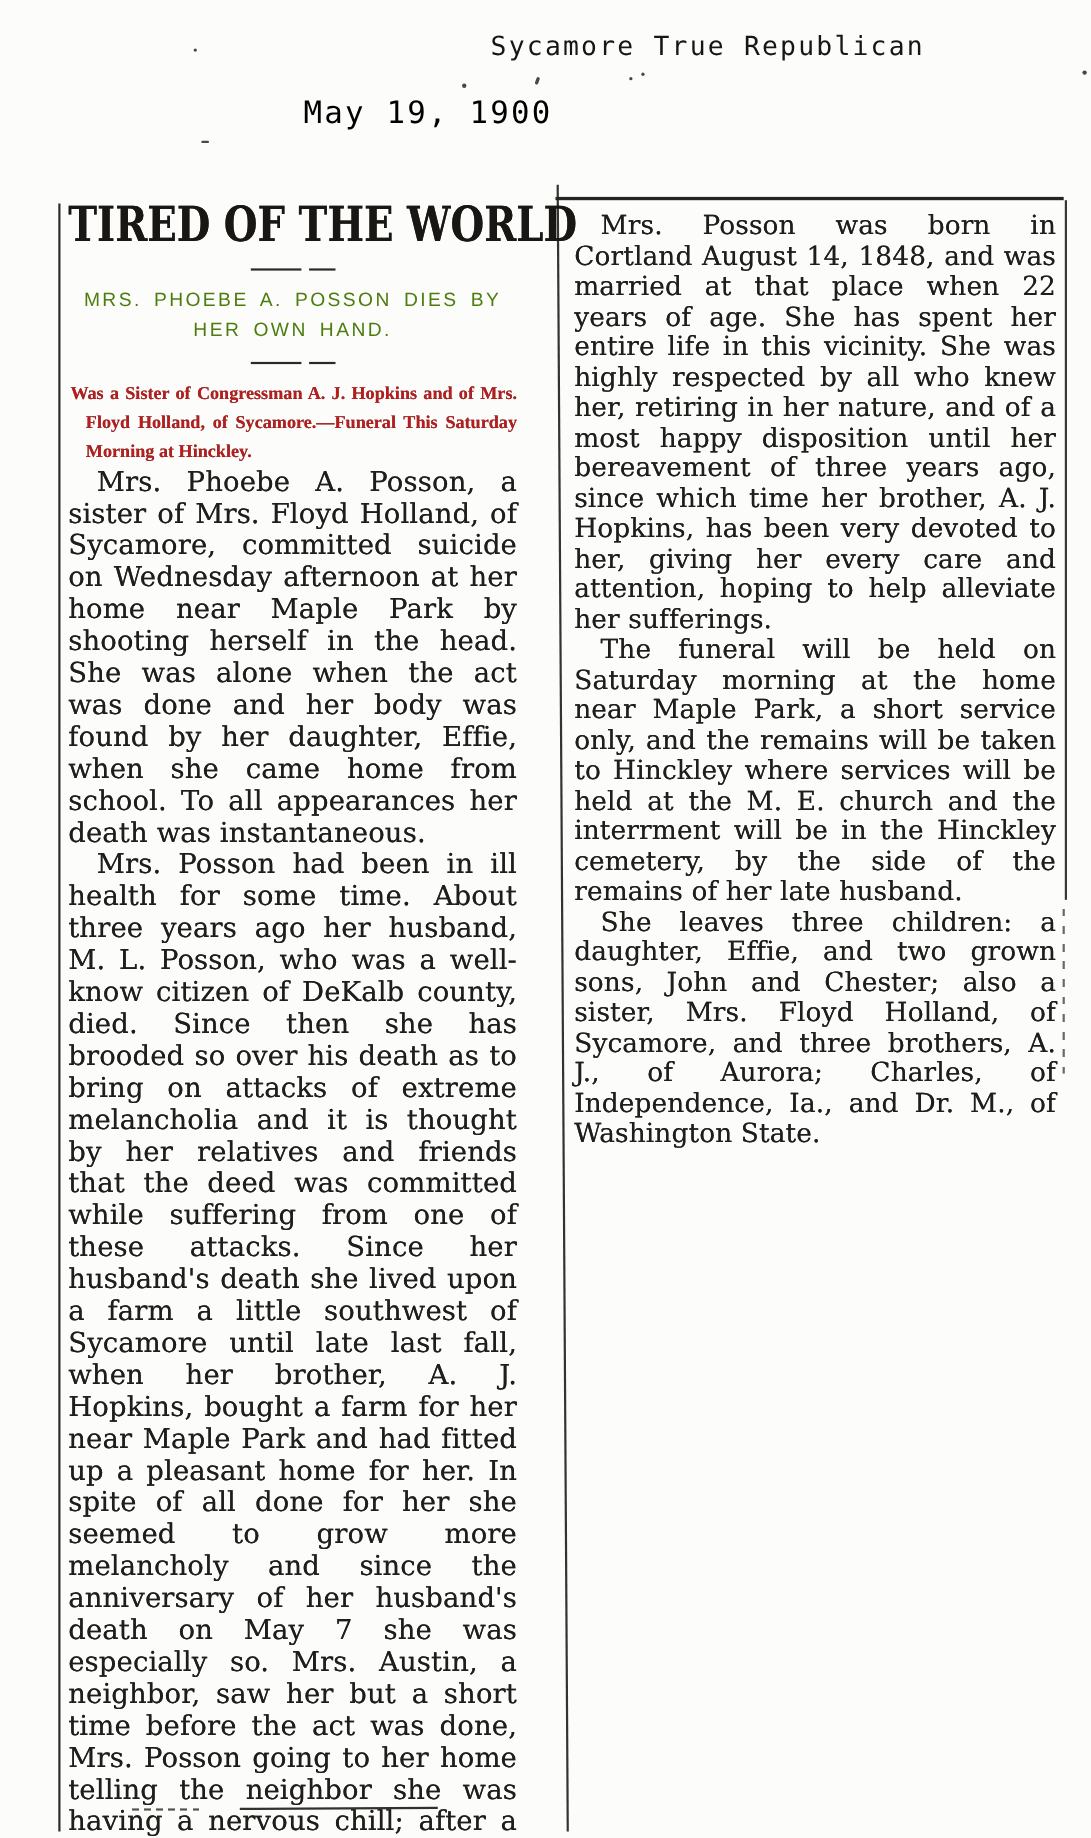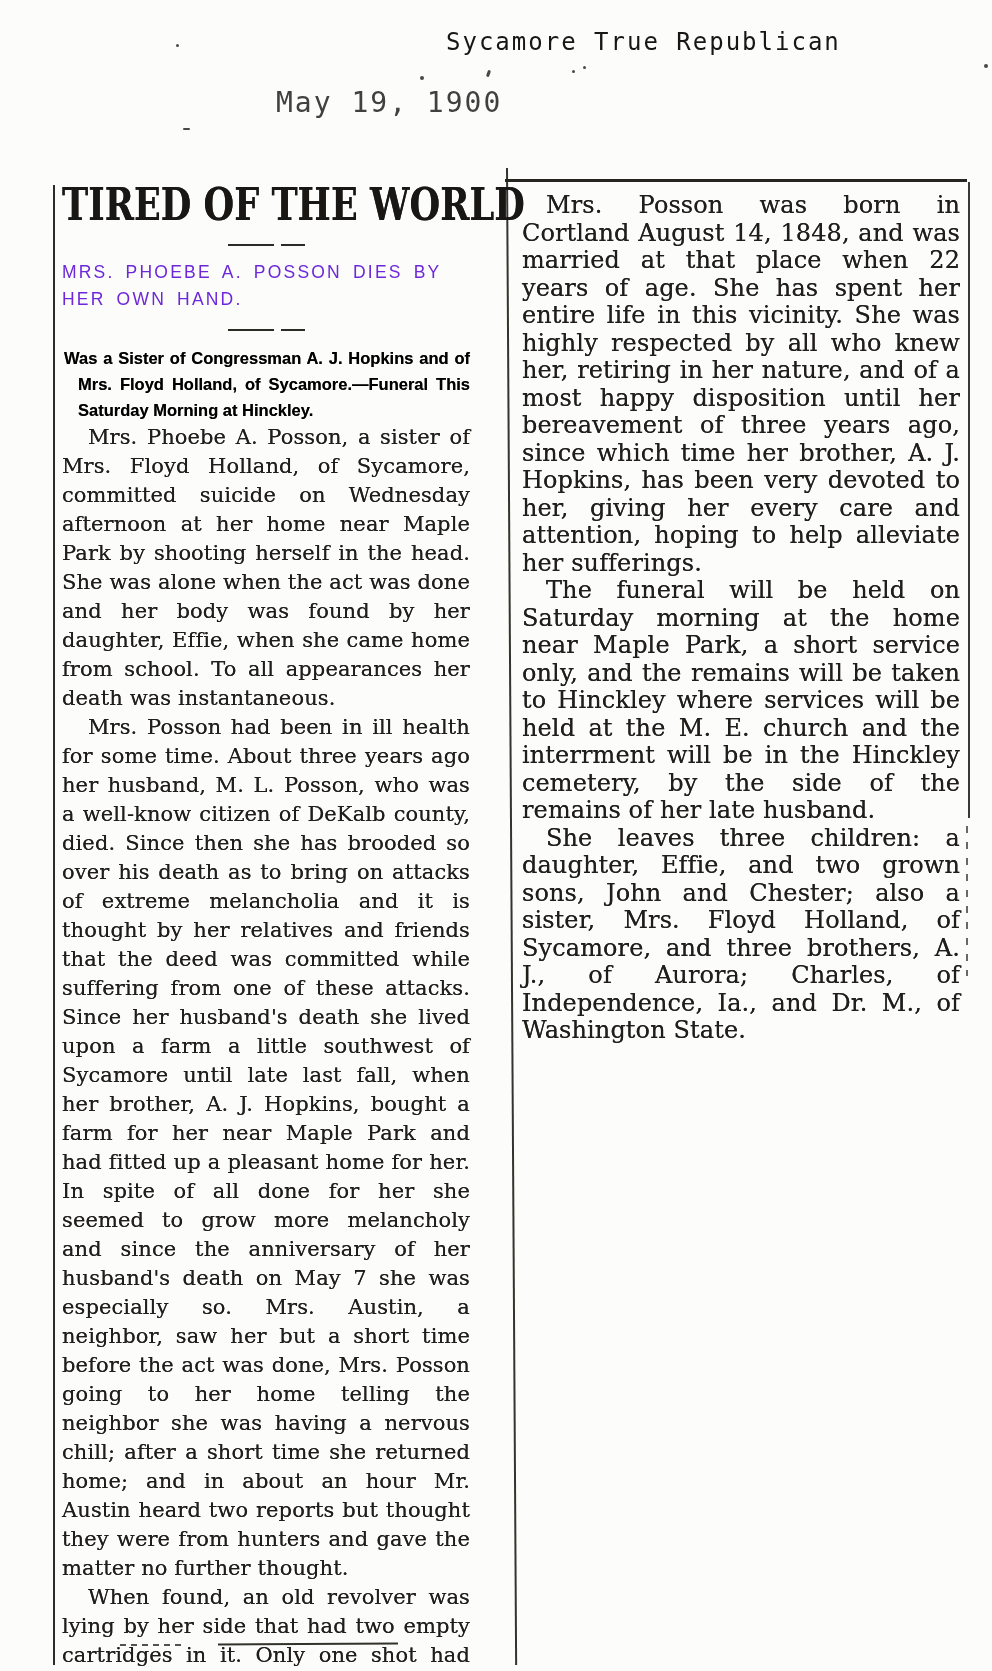--- a/index.html
+++ b/index.html
@@ -15,21 +15,21 @@
   .masthead{
     position:absolute;left:446px;top:28px;
     font-family:"DejaVu Sans Mono", monospace;
     font-size:24px;letter-spacing:2px;white-space:nowrap;
     color:#171613;
   }
   .dateline{
     position:absolute;left:276px;top:86px;
     font-family:"DejaVu Sans Mono", monospace;
     font-size:28px;letter-spacing:2px;white-space:nowrap;
-    color:#404040;
+    color:#000000;
   }
 
   
   .speck{position:absolute;background:#4a4842;border-radius:50%;}
 
   
   .rule-v{position:absolute;background:#2e2c27;}
   .rule-left{left:53px;top:185px;width:2px;height:1480px;}
   .rule-divider{left:506px;top:168px;width:2px;height:1497px;
     transform:rotate(-0.35deg);transform-origin:top center;background:#35332d;}
@@ -53,30 +53,30 @@
     transform:scaleX(0.80);transform-origin:left center;
     color:#191713;text-shadow:0 0 0.5px rgba(20,18,14,.8);
   }
   .dash-rule{margin:16px auto 0 auto;width:84px;display:flex;gap:7px;justify-content:center;}
   .dash-rule span{display:block;height:2px;background:#2c2a25;}
   .dash-rule .d1{width:46px;}
   .dash-rule .d2{width:24px;}
   .subheadline{
     margin:13px 0 0 0;font-family:"Liberation Sans","DejaVu Sans",sans-serif;
     font-weight:400;font-size:17.5px;line-height:27px;letter-spacing:2.2px;
-    word-spacing:4px;color:#6d28d9;
+    word-spacing:4px;text-align:center;color:#4d7c0f;
   }
   .deck{
-    margin:14px 0 0 2px;font-family:Liberation Sans, sans-serif;font-weight:700;
+    margin:14px 0 0 2px;font-family:Liberation Serif, serif;font-weight:700;
     font-size:16.5px;line-height:26px;text-align:justify;
-    padding-left:14px;text-indent:-14px;color:#000000;
+    padding-left:14px;text-indent:-14px;color:#b91c1c;
     text-shadow:0 0 0.3px rgba(25,22,18,.7);
   }
   .body-par{
-    margin:0;font-size:21px;line-height:29px;text-align:justify;
+    margin:0;font-size:25px;line-height:29px;text-align:justify;
     text-indent:26px;letter-spacing:0.1px;
     text-shadow:0 0 0.3px rgba(28,26,22,.85);
   }
   .col-left .body-par:first-of-type{margin-top:12px;}
 
   
   .col-right{position:absolute;left:522px;top:192px;width:438px;}
   .col-right .body-par{font-size:24px;line-height:27.5px;text-indent:24px;}
 </style>
 </head>

